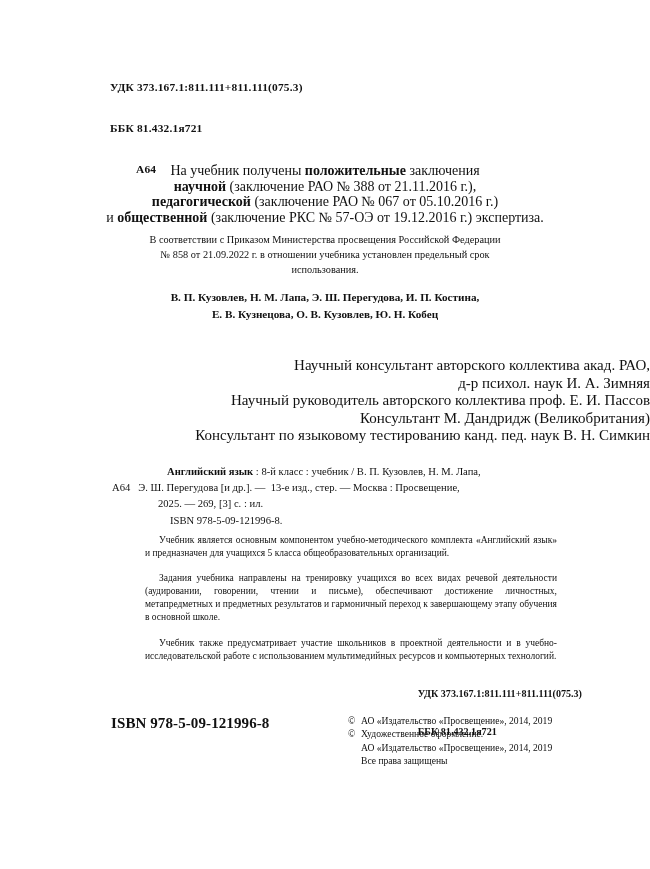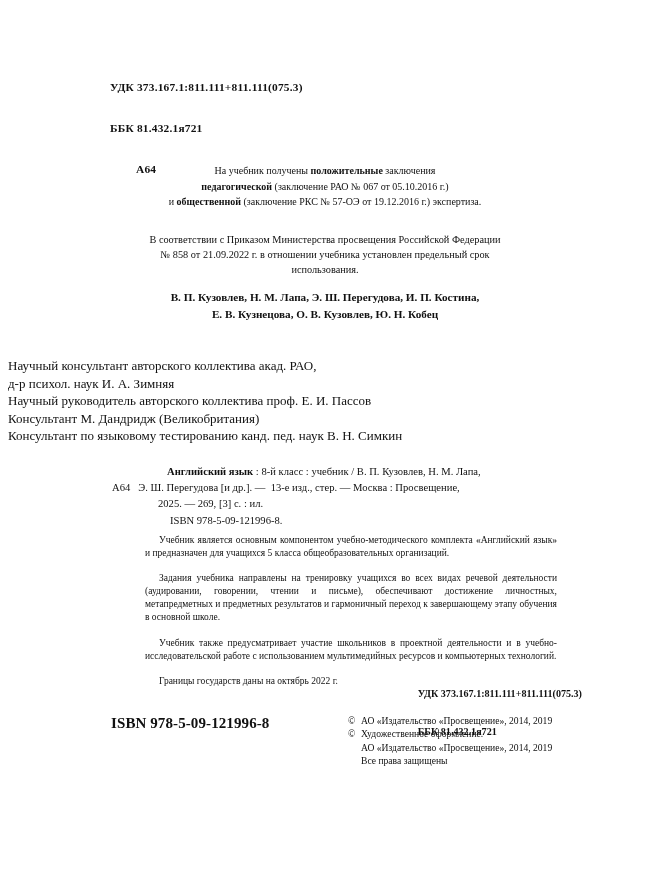--- a/index.html
+++ b/index.html
@@ -32,21 +32,21 @@
   .udk-block .code-line { display: block; }
   .udk-block .code-author { display: block; padding-left: 26px; }
 
   
   .approvals {
     position: absolute;
     left: 0;
     right: 0;
     top: 163px;
     text-align: center;
-    font-size: 10px;
+    font-size: 14px;
     line-height: 15.6px;
   }
   .approvals .ln { display: block; white-space: nowrap; }
   .b { font-weight: bold; }
 
   
   .ministry {
     position: absolute;
     left: 125px;
     width: 400px;
@@ -69,22 +69,22 @@
   }
   .authors .heading { display: block; font-weight: bold; }
   .authors .ln { display: block; font-weight: bold; white-space: nowrap; }
 
   
   .consultants {
     position: absolute;
     left: 8px;
     right: 0;
     top: 357px;
-    text-align: left;
-    font-size: 13px;
+    text-align: right;
+    font-size: 15px;
     line-height: 17.6px;
   }
   .consultants .ln { display: block; white-space: nowrap; }
   .i { }
 
   
   .biblio {
     position: absolute;
     left: 112px;
     width: 445px;
@@ -162,20 +162,21 @@
 <div class="page">
 
   <div class="udk-block">
     <span class="code-line">УДК 373.167.1:811.111+811.111(075.3)</span>
     <span class="code-line">ББК 81.432.1я721</span>
     <span class="code-author">А64</span>
   </div>
 
   <div class="approvals">
     <span class="ln"><span>На учебник получены </span><span class="b">положительные</span><span> заключения</span></span>
+    <span class="ln"><span class="b">научной</span><span> (заключение РАО № 388 от 21.11.2016 г.),</span></span>
     <span class="ln"><span class="b">педагогической</span><span> (заключение РАО № 067 от 05.10.2016 г.)</span></span>
     <span class="ln"><span>и </span><span class="b">общественной</span><span> (заключение РКС № 57-ОЭ от 19.12.2016 г.) экспертиза.</span></span>
   </div>
 
   <div class="ministry">
     <span class="ln">В соответствии с Приказом Министерства просвещения Российской Федерации</span>
     <span class="ln">№ 858 от 21.09.2022 г. в отношении учебника установлен предельный срок</span>
     <span class="ln">использования.</span>
   </div>
 
@@ -196,21 +197,20 @@
     <span class="ln l1"><span class="b">Английский язык</span><span> : 8-й класс : учебник / В. П. Кузовлев, Н. М. Лапа,</span></span>
     <span class="ln l2"><span>А64</span><span style="padding-left:8px">Э. Ш. Перегудова [и др.]. —  13-е изд., стер. — Москва : Просвещение,</span></span>
     <span class="ln l3">2025. — 269, [3] с. : ил.</span>
     <span class="ln l4">ISBN 978-5-09-121996-8.</span>
   </div>
 
   <div class="annotation">
     <p>Учебник является основным компонентом учебно-методического комплекта «Английский язык» и предназначен для учащихся 5 класса общеобразовательных организаций.</p>
     <p>Задания учебника направлены на тренировку учащихся во всех видах речевой деятельности (аудировании, говорении, чтении и письме), обеспечивают достижение личностных, метапредметных и предметных результатов и гармоничный переход к завершающему этапу обучения в основной школе.</p>
     <p>Учебник также предусматривает участие школьников в проектной деятельности и в учебно-исследовательской работе с использованием мультимедийных ресурсов и компьютерных технологий.</p>
-    <p>Границы государств даны на октябрь 2022 г.</p>
   </div>
 
   <div class="udk-bottom">
     <span class="code-line">УДК 373.167.1:811.111+811.111(075.3)</span>
     <span class="code-line">ББК 81.432.1я721</span>
   </div>
 
   <div class="isbn-footer">ISBN 978-5-09-121996-8</div>
 
   <div class="copyright">

